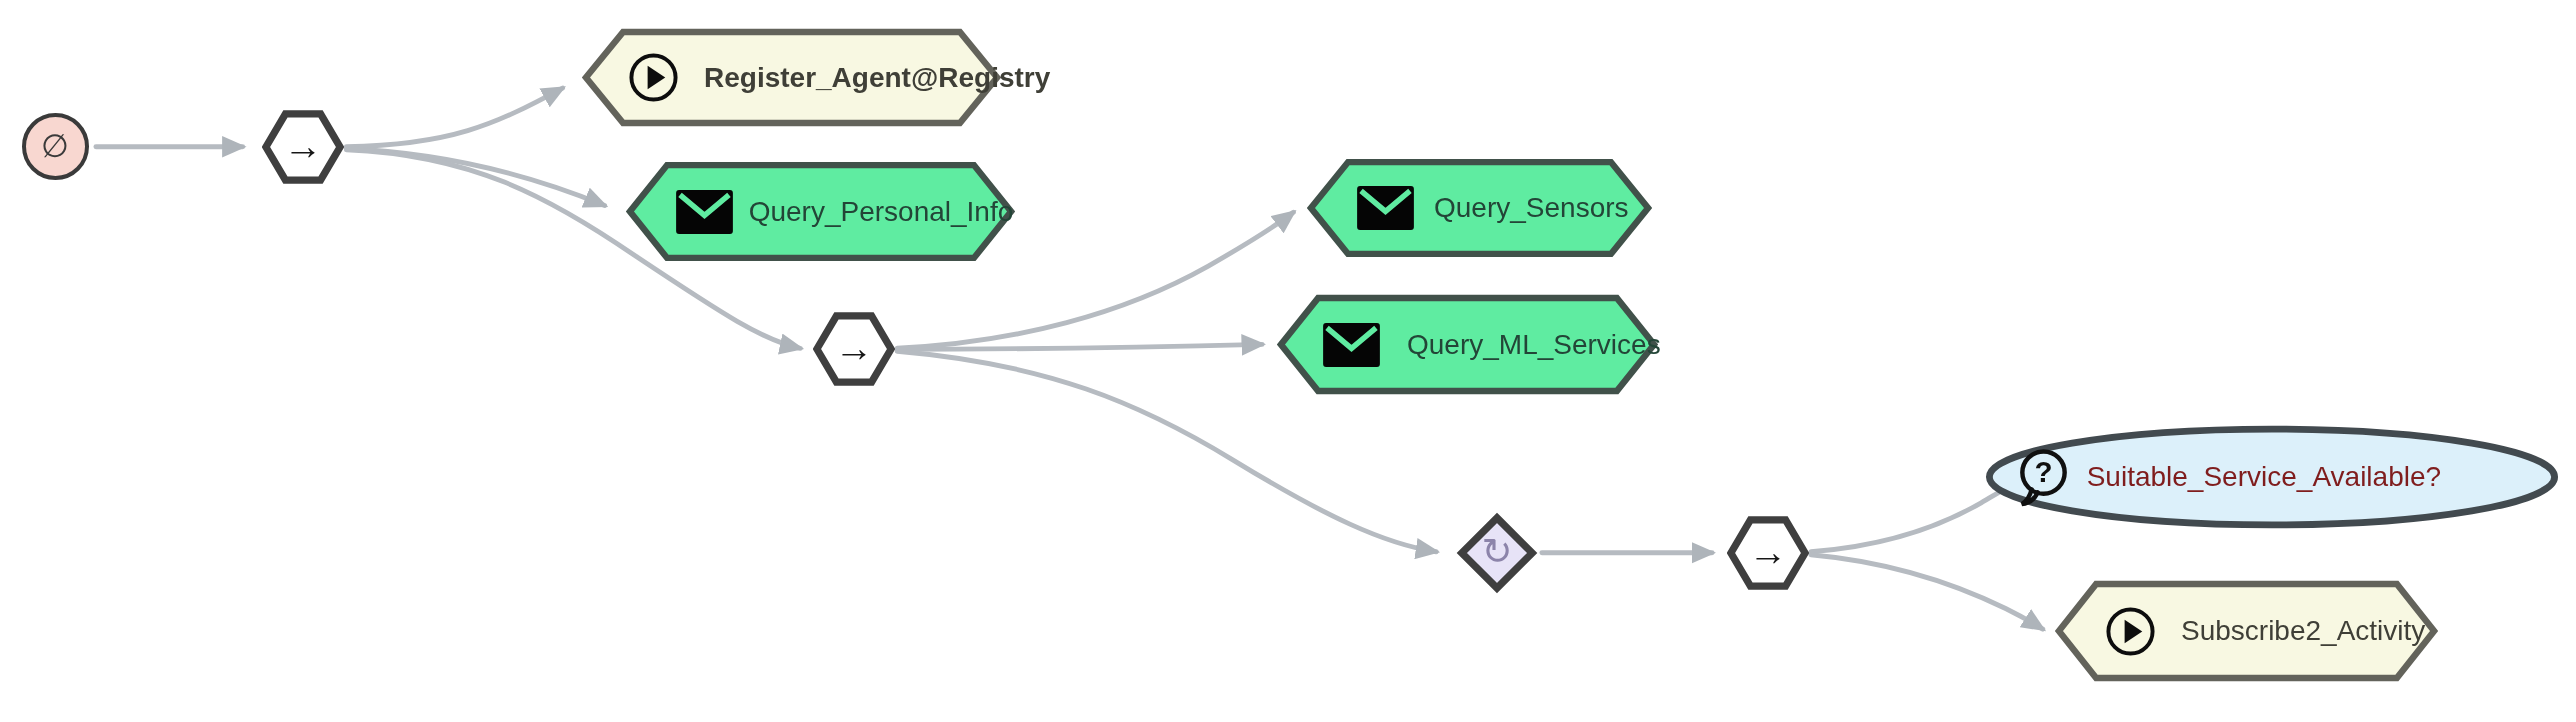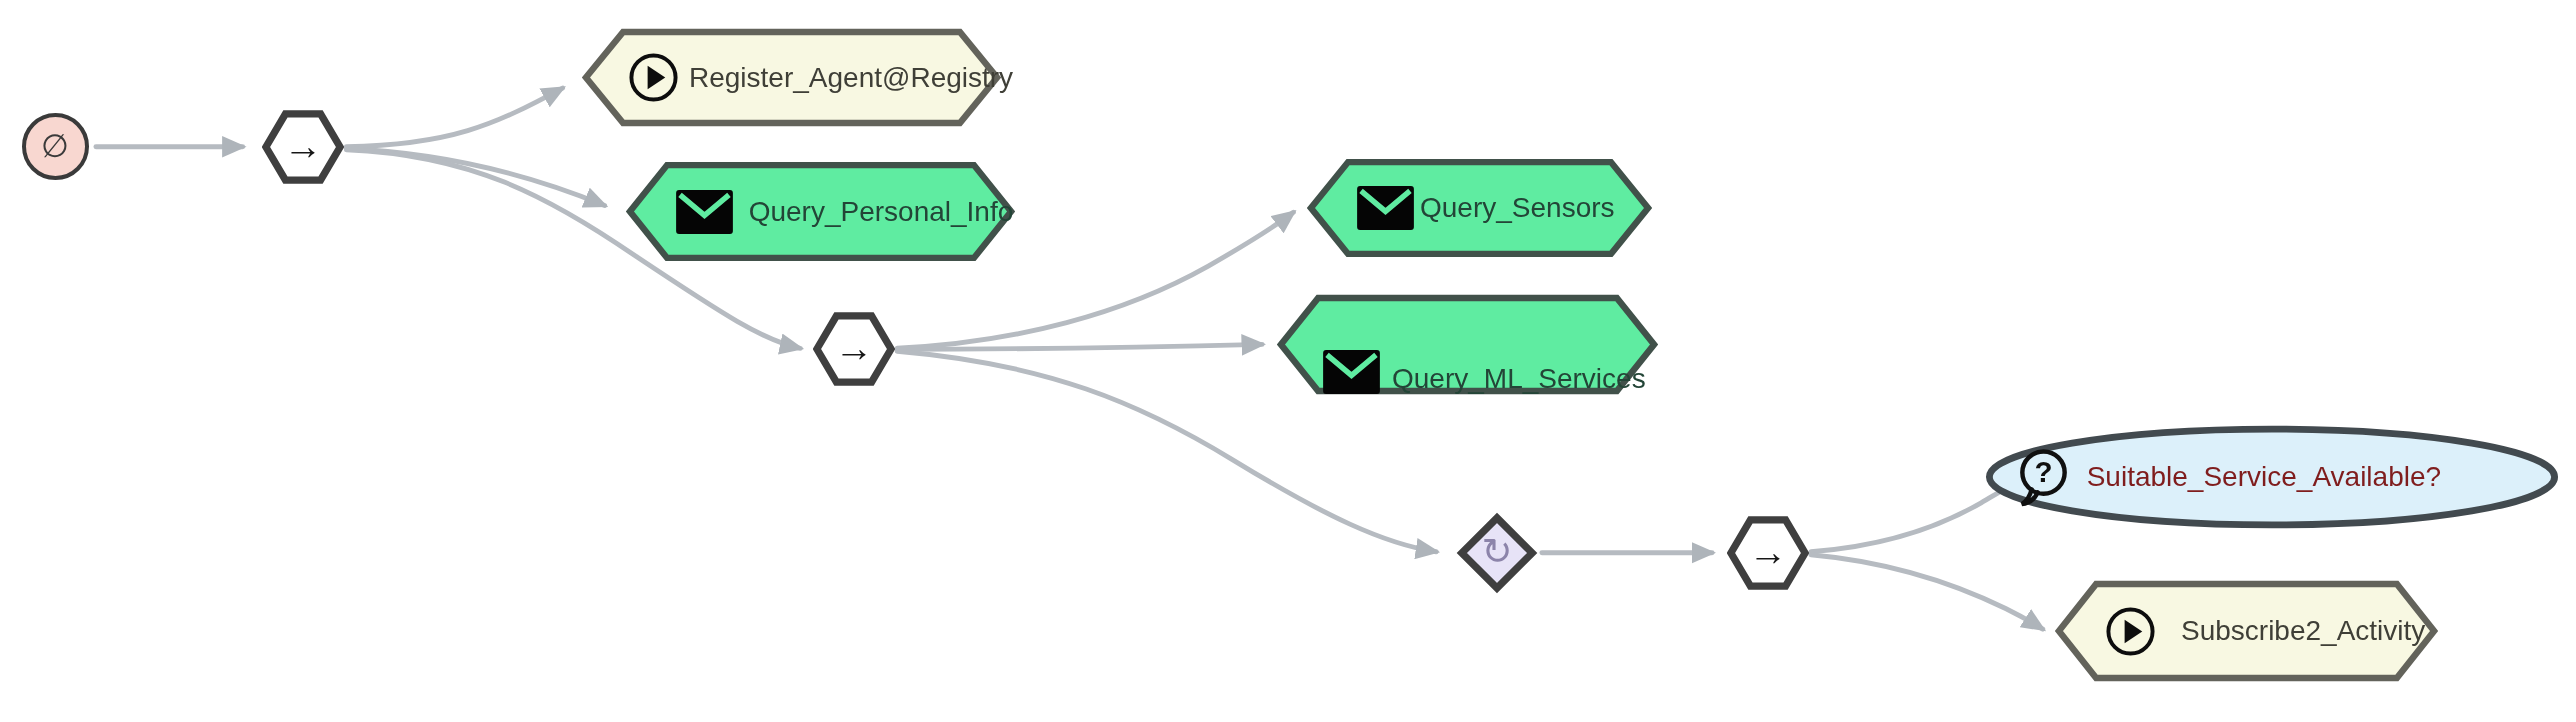--- a/index.html
+++ b/index.html
@@ -85,21 +85,21 @@
     <svg class="shape" viewBox="0 0 84 84">
       <polygon points="4,42 24,8 60,8 80,42 60,76 24,76" fill="#ffffff" stroke="#3f3f3f" stroke-width="7.5" stroke-linejoin="miter"></polygon>
     </svg>
     <span class="sym">→</span>
   </div>
 
   <div class="node task-cream" style="left:582px; top:28px; width:419px; height:99px;">
     <svg class="shape" viewBox="0 0 428 101">
       <polygon points="4,50.5 42,4 386,4 424,50.5 386,97 42,97" fill="#f8f8e2" stroke="#63635b" stroke-width="6.5" stroke-linejoin="miter"></polygon>
     </svg>
-    <div class="content" style="padding-left:45px; gap:9px;">
+    <div class="content" style="padding-left:45px; gap:24px;font-weight:bold;">
       <span class="icon">
         <svg width="53" height="53" viewBox="0 0 54 54">
           <circle cx="27" cy="27" r="22.5" fill="none" stroke="#0d0d0d" stroke-width="4"></circle>
           <path d="M21,15 L39,27 L21,39 Z" fill="#0d0d0d"></path>
         </svg>
       </span>
       <span class="label">Register_Agent@Registry</span>
     </div>
   </div>
 
@@ -122,36 +122,36 @@
     <svg class="shape" viewBox="0 0 84 84">
       <polygon points="4,42 24,8 60,8 80,42 60,76 24,76" fill="#ffffff" stroke="#3f3f3f" stroke-width="7.5" stroke-linejoin="miter"></polygon>
     </svg>
     <span class="sym">→</span>
   </div>
 
   <div class="node task-green" style="left:1307px; top:158px; width:345px; height:100px;">
     <svg class="shape" viewBox="0 0 353 102">
       <polygon points="4,51 42,4 311,4 349,51 311,98 42,98" fill="#5feca1" stroke="#41514a" stroke-width="6.5" stroke-linejoin="miter"></polygon>
     </svg>
-    <div class="content" style="padding-left:49px; gap:5px;">
+    <div class="content" style="padding-left:49px; gap:19px;">
       <span class="icon">
         <svg width="59" height="46" viewBox="0 0 60 47">
           <rect x="1" y="1" width="58" height="45" rx="3" fill="#050505"></rect>
           <path d="M5,6 L30,27 L55,6" fill="none" stroke="#5feca1" stroke-width="5.5"></path>
         </svg>
       </span>
       <span class="label">Query_Sensors</span>
     </div>
   </div>
 
   <div class="node task-green" style="left:1277px; top:294px; width:381px; height:101px;">
     <svg class="shape" viewBox="0 0 389 103">
       <polygon points="4,51.5 42,4 347,4 385,51.5 347,99 42,99" fill="#5feca1" stroke="#41514a" stroke-width="6.5" stroke-linejoin="miter"></polygon>
     </svg>
-    <div class="content" style="padding-left:45px; gap:11px;align-items:flex-end;">
+    <div class="content" style="padding-left:45px; gap:26px;">
       <span class="icon">
         <svg width="59" height="46" viewBox="0 0 60 47">
           <rect x="1" y="1" width="58" height="45" rx="3" fill="#050505"></rect>
           <path d="M5,6 L30,27 L55,6" fill="none" stroke="#5feca1" stroke-width="5.5"></path>
         </svg>
       </span>
       <span class="label">Query_ML_Services</span>
     </div>
   </div>
 

